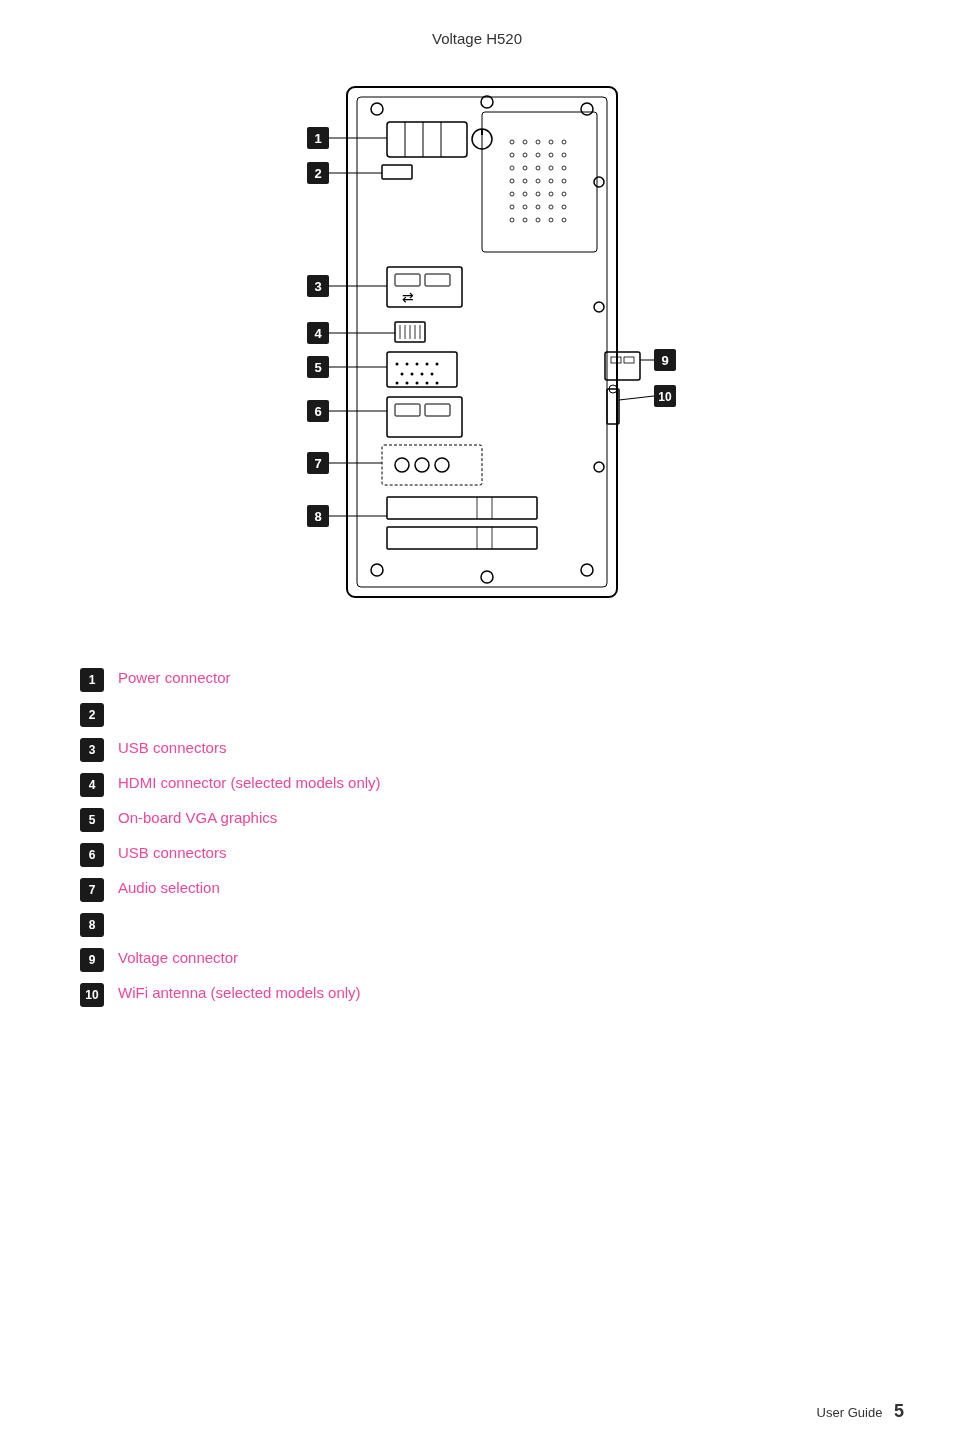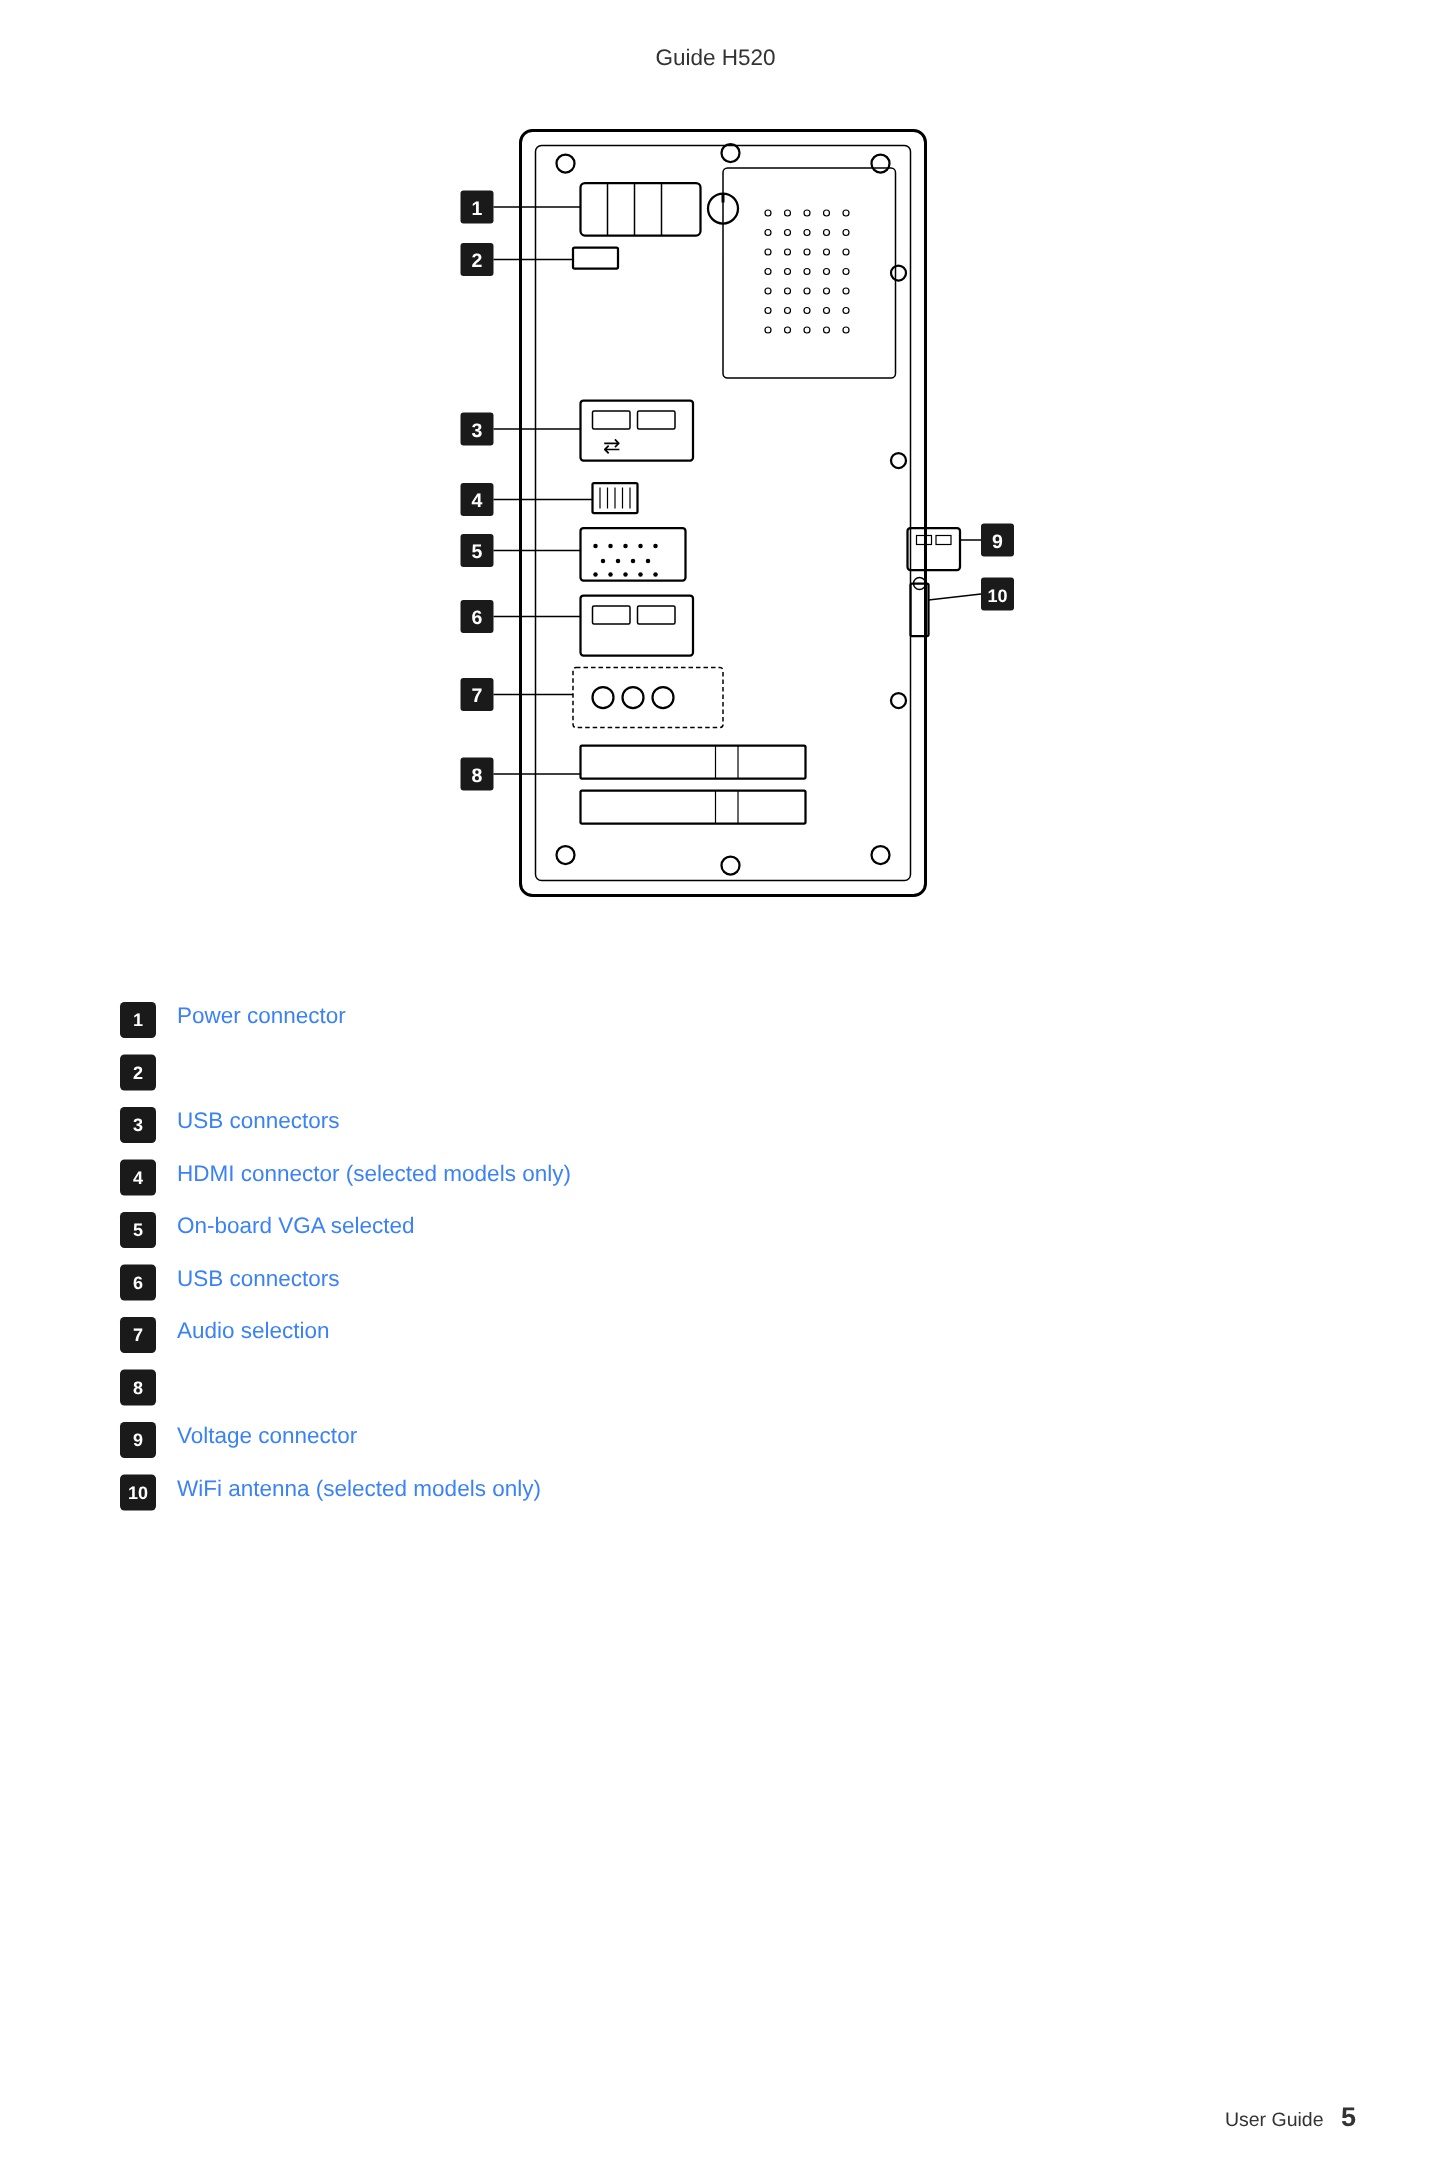--- a/index.html
+++ b/index.html
@@ -53,21 +53,21 @@
       font-size: 12px;
       font-weight: bold;
       border-radius: 3px;
       margin-right: 14px;
       flex-shrink: 0;
       margin-top: 1px;
     }
 
     .legend-text {
       font-size: 15px;
-      color: #3b82f6;
+      color: #ec4899;
     }
 
     .footer {
       position: absolute;
       bottom: 30px;
       right: 50px;
       font-size: 13px;
       color: #333;
     }
 
@@ -78,21 +78,21 @@
     .footer-page-num {
       display: inline;
       font-size: 18px;
       font-weight: bold;
       margin-left: 8px;
     }
   </style>
 </head>
 <body>
 
-<div class="page-title">Guide H520</div>
+<div class="page-title">Voltage H520</div>
 
 <div class="diagram-container">
   <svg width="460" height="570" viewBox="0 0 460 570" xmlns="http://www.w3.org/2000/svg">
 
     <rect x="100" y="20" width="270" height="510" rx="8" ry="8" fill="none" stroke="#000" stroke-width="2"></rect>
 
     <rect x="110" y="30" width="250" height="490" rx="4" ry="4" fill="none" stroke="#000" stroke-width="1"></rect>
 
     <circle cx="130" cy="42" r="6" fill="none" stroke="#000" stroke-width="1.5"></circle>
     <circle cx="240" cy="35" r="6" fill="none" stroke="#000" stroke-width="1.5"></circle>
@@ -267,21 +267,21 @@
     <div class="legend-item">
       <span class="legend-badge">3</span>
       <span class="legend-text">USB connectors</span>
     </div>
     <div class="legend-item">
       <span class="legend-badge">4</span>
       <span class="legend-text">HDMI connector (selected models only)</span>
     </div>
     <div class="legend-item">
       <span class="legend-badge">5</span>
-      <span class="legend-text">On-board VGA selected</span>
+      <span class="legend-text">On-board VGA graphics</span>
     </div>
     <div class="legend-item">
       <span class="legend-badge">6</span>
       <span class="legend-text">USB connectors</span>
     </div>
     <div class="legend-item">
       <span class="legend-badge">7</span>
       <span class="legend-text">Audio selection</span>
     </div>
     <div class="legend-item">

